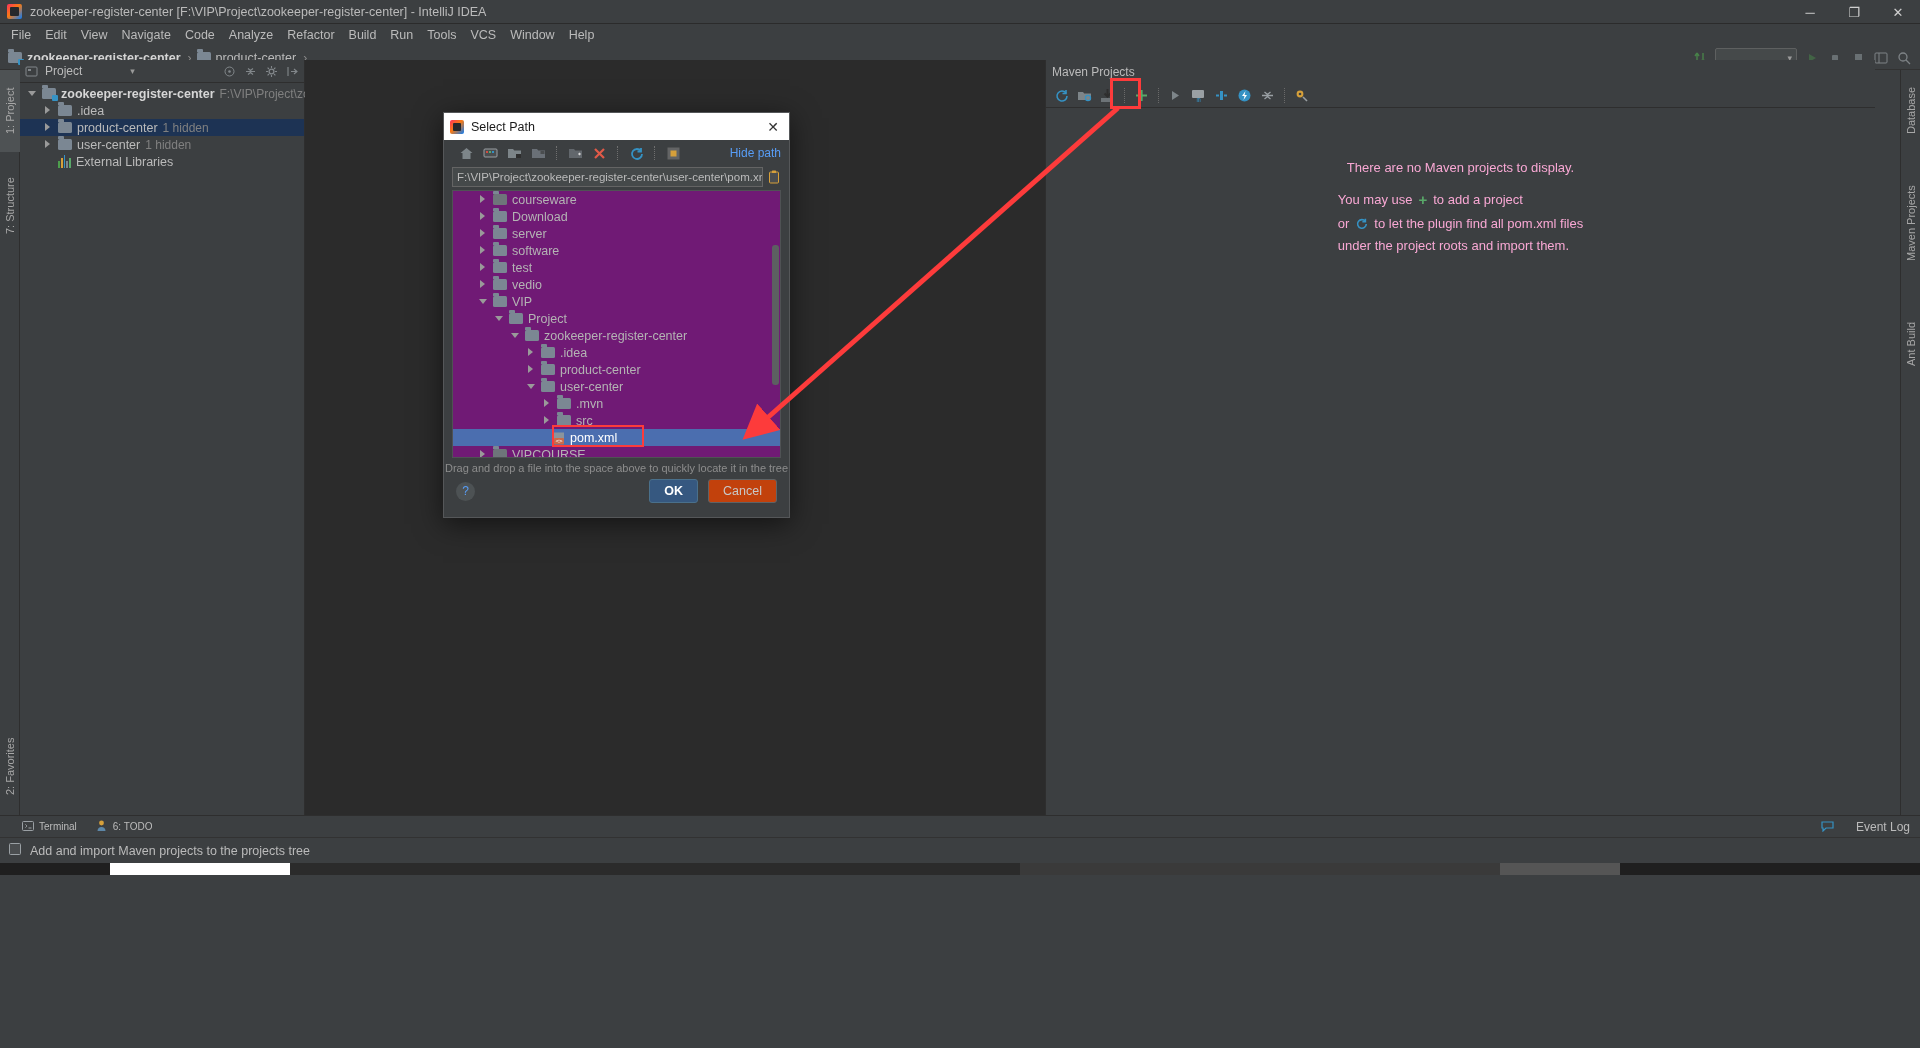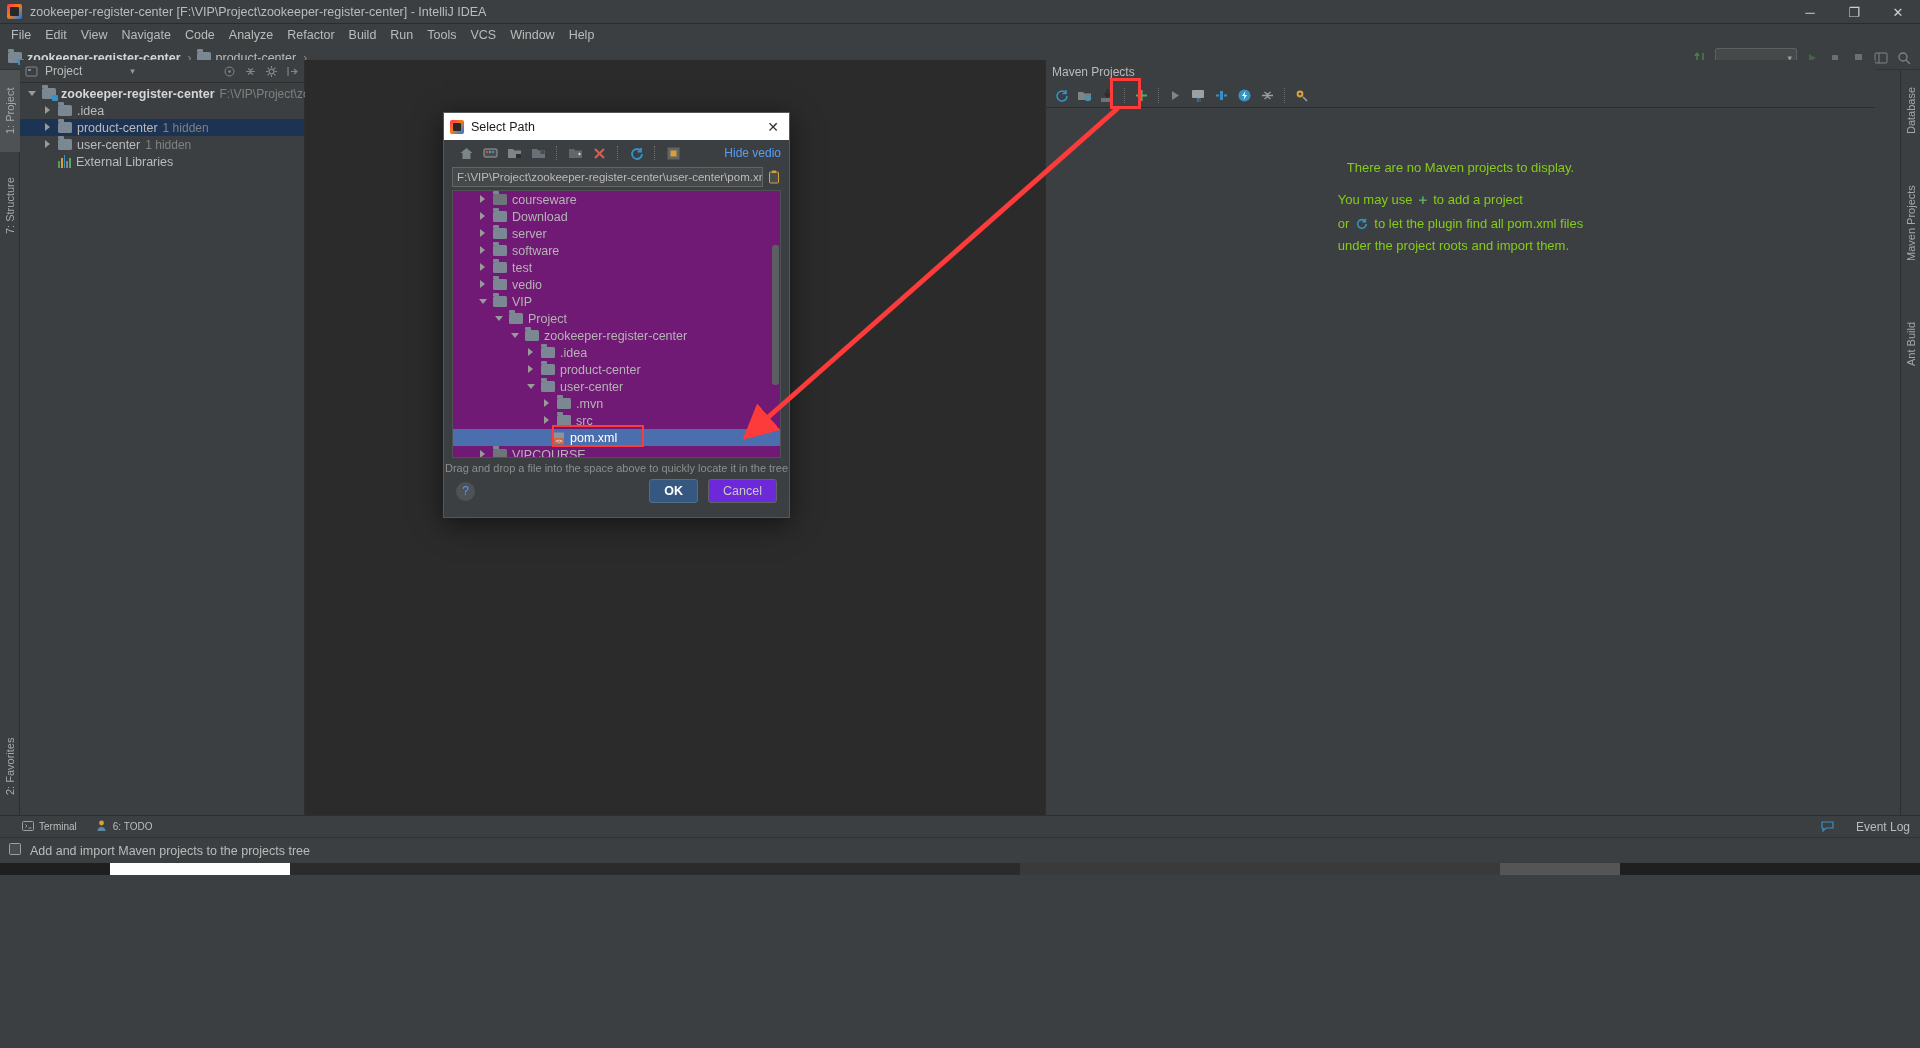--- a/index.html
+++ b/index.html
@@ -141,21 +141,21 @@
   .maven-toolbar {
     height: 25px; display: flex; align-items: center; gap: 4px; padding-left: 6px;
     border-bottom: 1px solid #2e2e2e; position: relative;
   }
   .mbtn { width: 19px; height: 19px; display:flex; align-items:center; justify-content:center; }
   .mdiv { width: 1px; height: 15px; border-left: 1px dotted #6a6a6a; margin: 0 3px; }
   .maven-body {
     position: relative; height: 705px; display: flex;
     flex-direction: column; align-items: center; padding-top: 52px; gap: 16px;
   }
-  .mv-text { color: #84cc16; font-size: 13px; text-align: center; }
+  .mv-text { color: #f9a8d4; font-size: 13px; text-align: center; }
   .mv-line { display: flex; align-items: center; justify-content: center; gap: 6px; }
   .plus-glyph { color: #59a869; font-weight: bold; font-size: 15px; }
 
   
   .redbox-plus {
     position: absolute; left: 1110px; top: 78px; width: 31px; height: 31px;
     border: 3px solid #fd3b3b; z-index: 60; pointer-events: none;
   }
 
   
@@ -241,21 +241,21 @@
   .help-btn {
     width: 19px; height: 19px; border-radius: 50%; background: #4d5254;
     color: #589df6; font-size: 12px; display:flex; align-items:center; justify-content:center;
   }
   .dbtns { margin-left: auto; display: flex; gap: 10px; }
   .dbtn {
     min-width: 48px; height: 24px; padding: 0 14px; border-radius: 3px;
     font-size: 12.5px; display:flex; align-items:center; justify-content:center;
   }
   .dbtn.primary { background: #365880; border: 1px solid #4a708b; color: #ffffff; font-weight: bold; }
-  .dbtn.normal { background: #6d28d9; border: 1px solid #5e6366; color: #c8c8c8; }
+  .dbtn.normal { background: #c2410c; border: 1px solid #5e6366; color: #c8c8c8; }
 
   
   .redbox-pom {
     position: absolute; left: 552px; top: 425px; width: 92px; height: 22px;
     border: 2px solid #fd3b3b; z-index: 55; pointer-events: none;
   }
   .anno-arrow { position: absolute; left: 0; top: 0; width: 1920px; height: 1048px; z-index: 50; pointer-events: none; }
 
   .pom-ico { width: 12px; height: 13px; flex: none; position: relative; }
 </style>
@@ -636,21 +636,21 @@
             <path d="M12 2v3.5h-3.5" stroke="#3592c4" fill="none" stroke-width="1.8"></path>
           </svg>
       </div>
       <div class="dsep"></div>
       <div class="dtool">
         <svg width="15" height="15" viewBox="0 0 15 15">
             <rect x="1.5" y="1.5" width="12" height="12" fill="#8a8a8a" opacity=".5"></rect>
             <rect x="4.5" y="4.5" width="6" height="6" fill="#d6a03a"></rect>
           </svg>
       </div>
-      <div class="hide-path">Hide vedio</div>
+      <div class="hide-path">Hide path</div>
     </div>
 
     <div class="path-row">
       <div class="path-field">F:\VIP\Project\zookeeper-register-center\user-center\pom.xml</div>
       <div class="clip-btn">
         <svg width="12" height="14" viewBox="0 0 12 14">
             <rect x="1.5" y="2" width="9" height="11" rx="1" stroke="#d6a03a" fill="#4a4d4f"></rect>
             <rect x="4" y="0.5" width="4" height="2.5" rx="0.5" fill="#d6a03a"></rect>
           </svg>
       </div>

